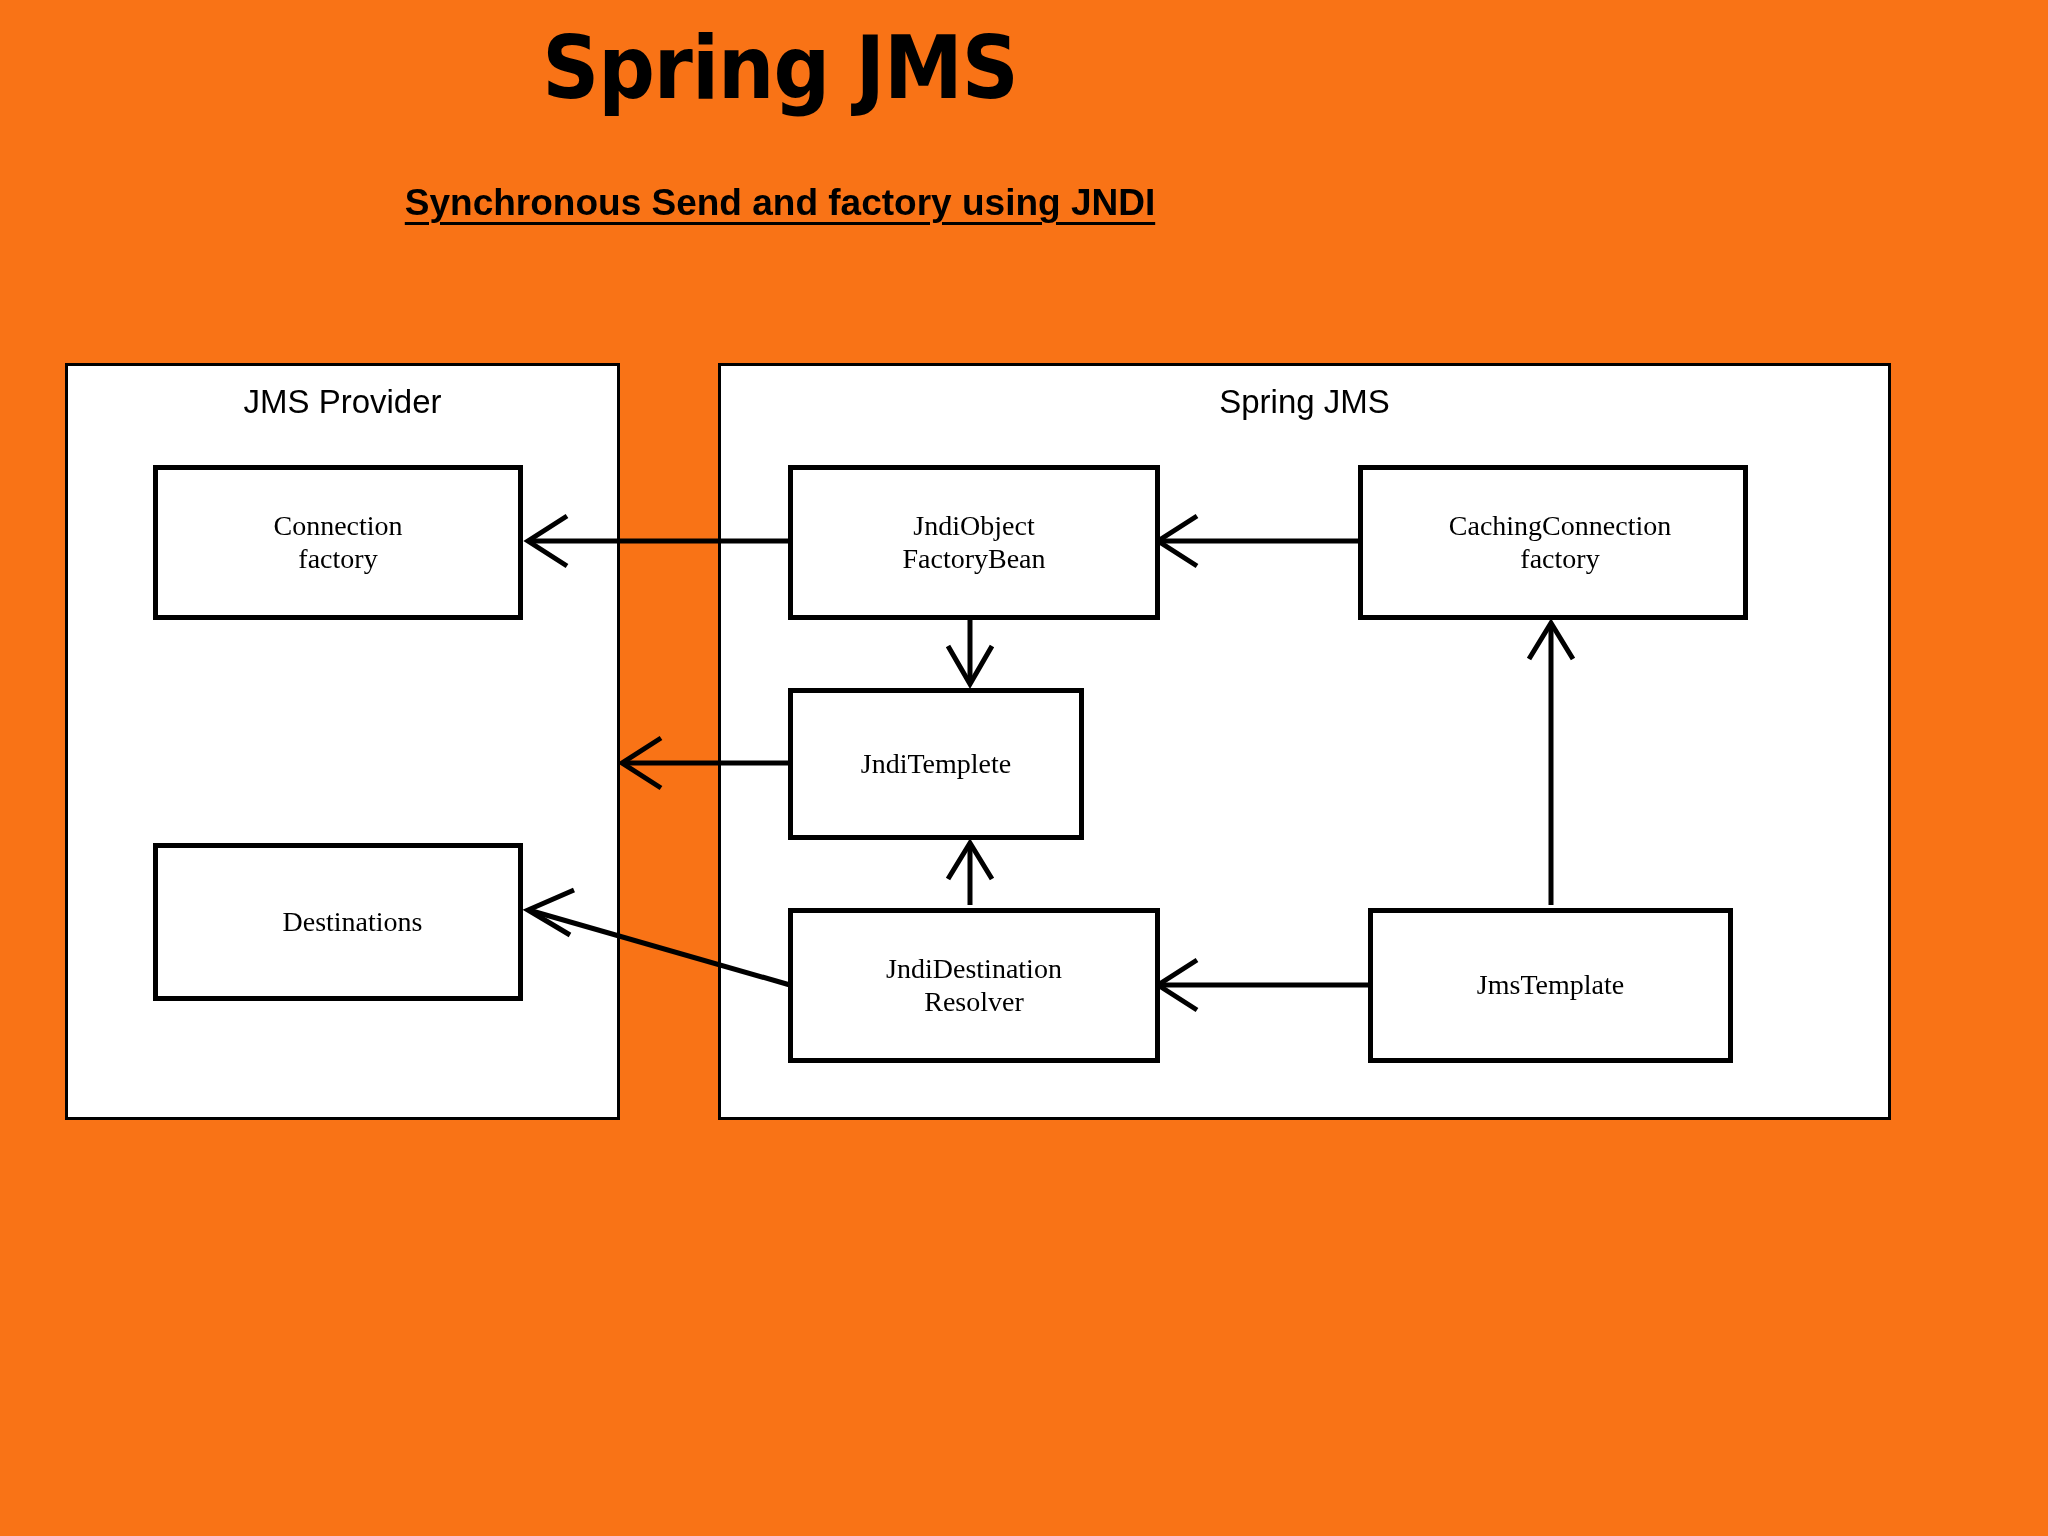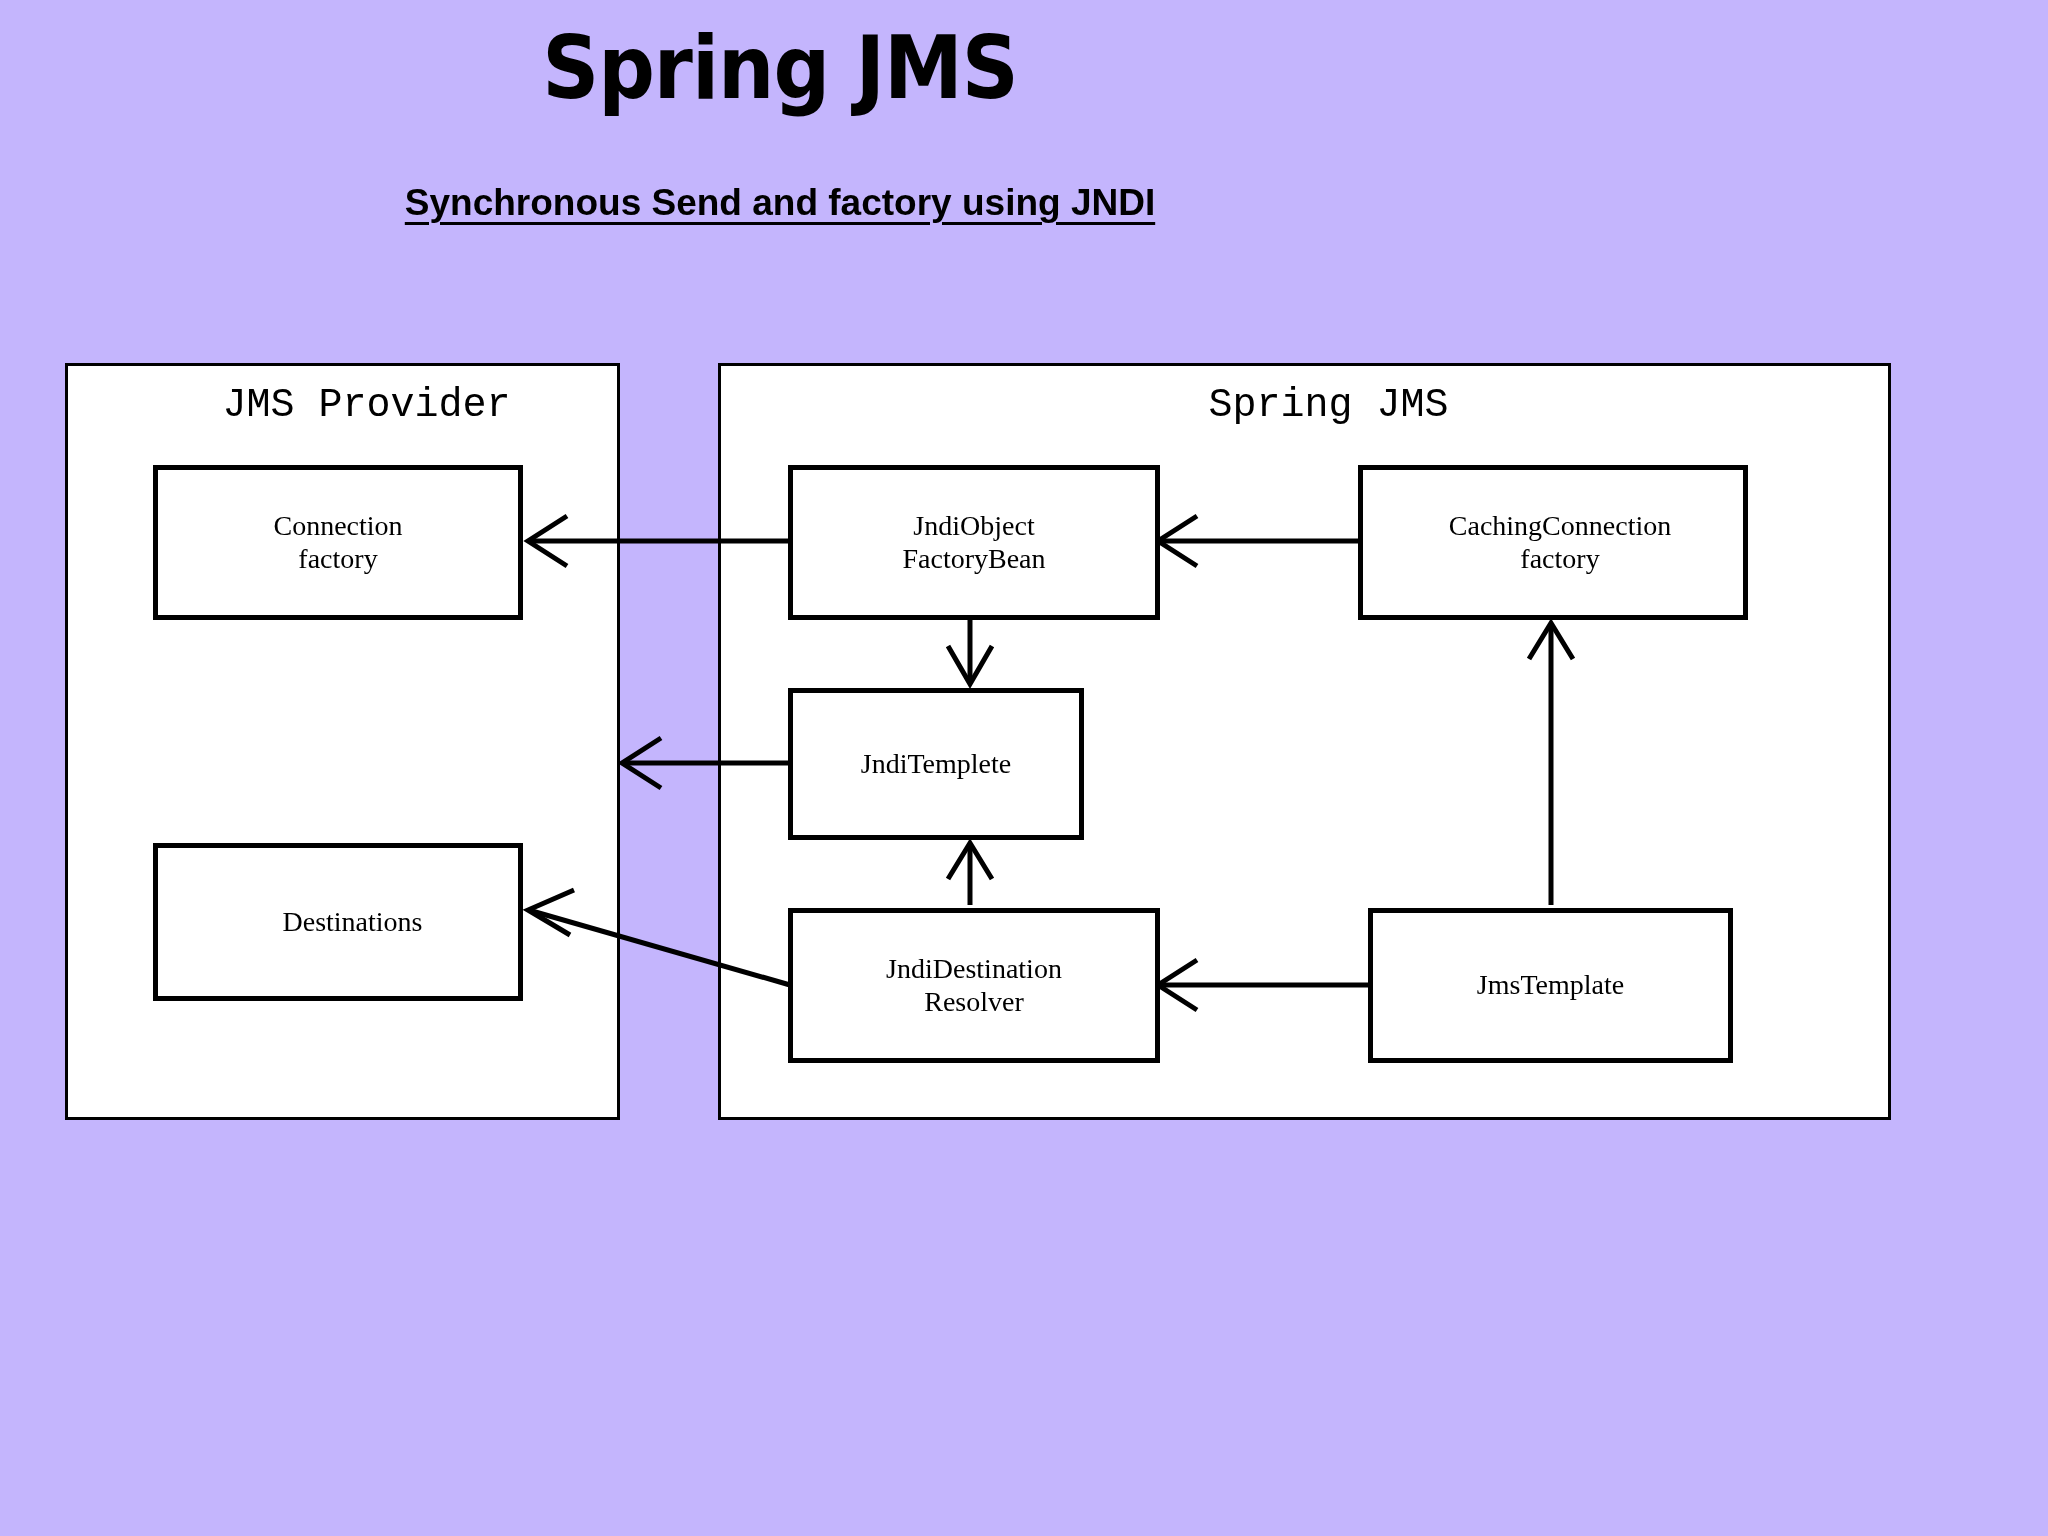--- a/index.html
+++ b/index.html
@@ -9,21 +9,21 @@
     background: #ffffff;
   }
   body {
     font-family: "Liberation Sans", sans-serif;
     color: #000000;
   }
   #page {
     position: relative;
     width: 2048px;
     height: 1536px;
-    background: #c4b5fd;
+    background: #f97316;
     overflow: hidden;
   }
 
   
   #title {
     position: absolute;
     left: 0;
     top: 22px;
     width: 1560px;
     text-align: center;
@@ -56,25 +56,24 @@
     border: 3px solid #000000;
     background: #ffffff;
     box-sizing: border-box;
   }
   .group-label {
     position: absolute;
     top: 18px;
     left: 0;
     width: 100%;
     text-align: center;
-    font-family: Liberation Mono, monospace;
-    font-size: 40px;
+    font-family: Liberation Sans, sans-serif;
+    font-size: 33px;
     line-height: 1.1;
     white-space: nowrap;
-    margin-left: 24px;
   }
 
   
   .node {
     position: absolute;
     border: 5px solid #000000;
     background: #ffffff;
     box-sizing: border-box;
     display: flex;
     align-items: center;

